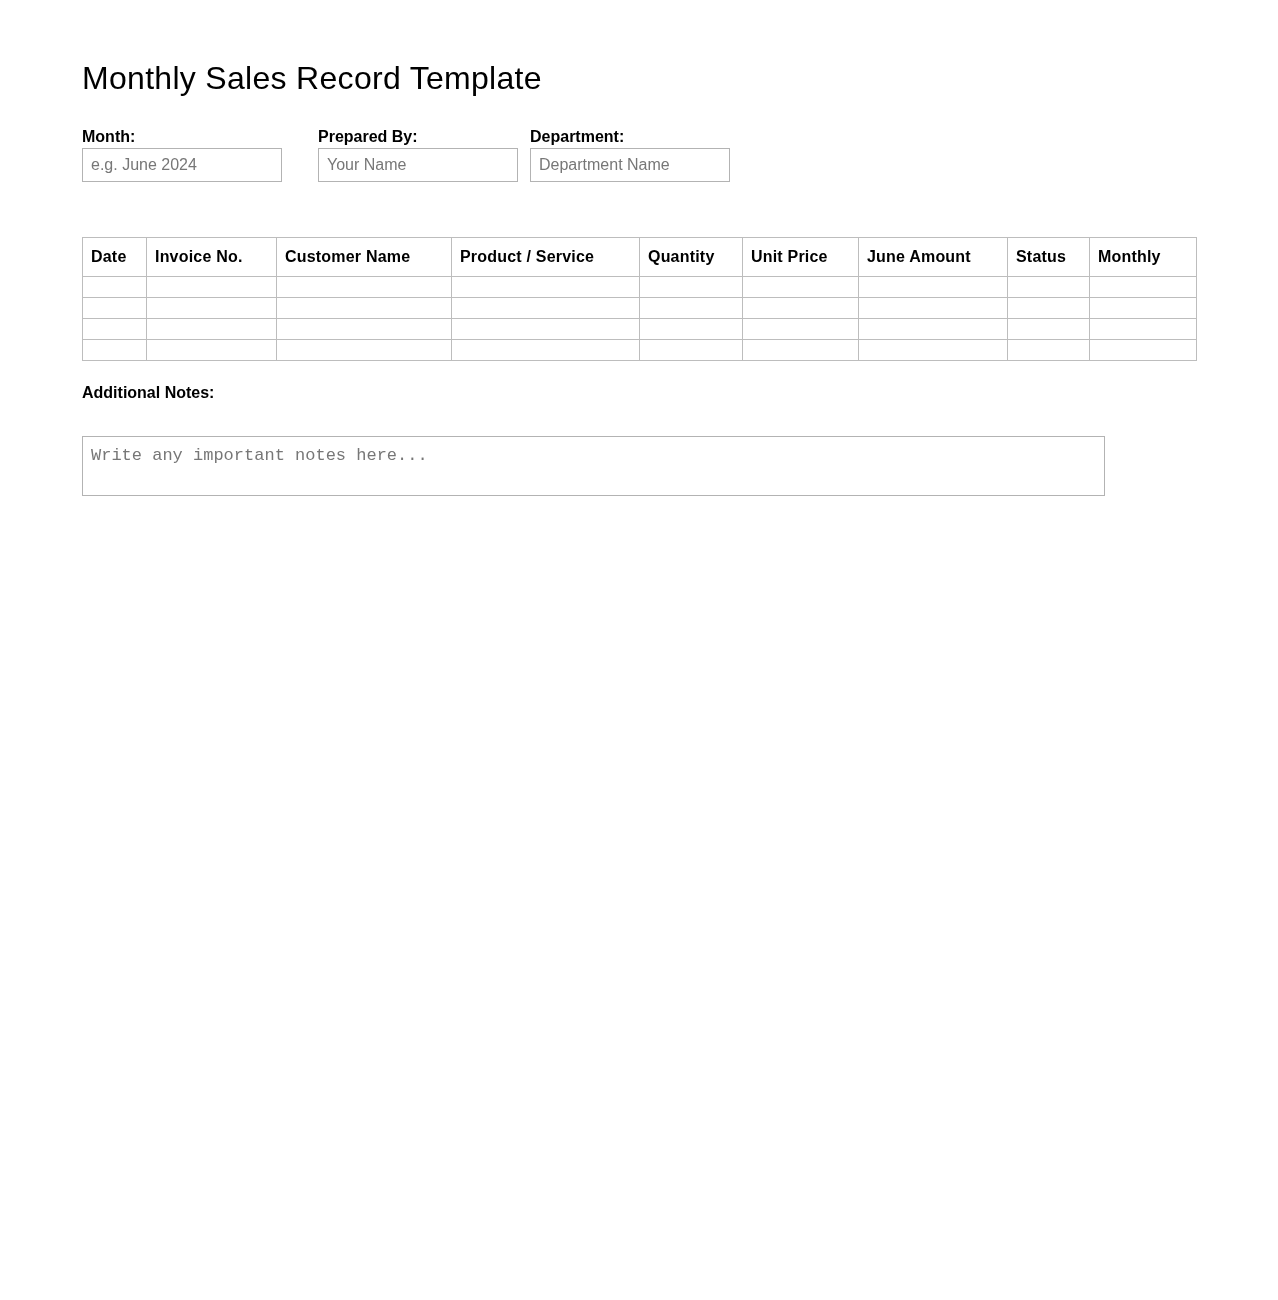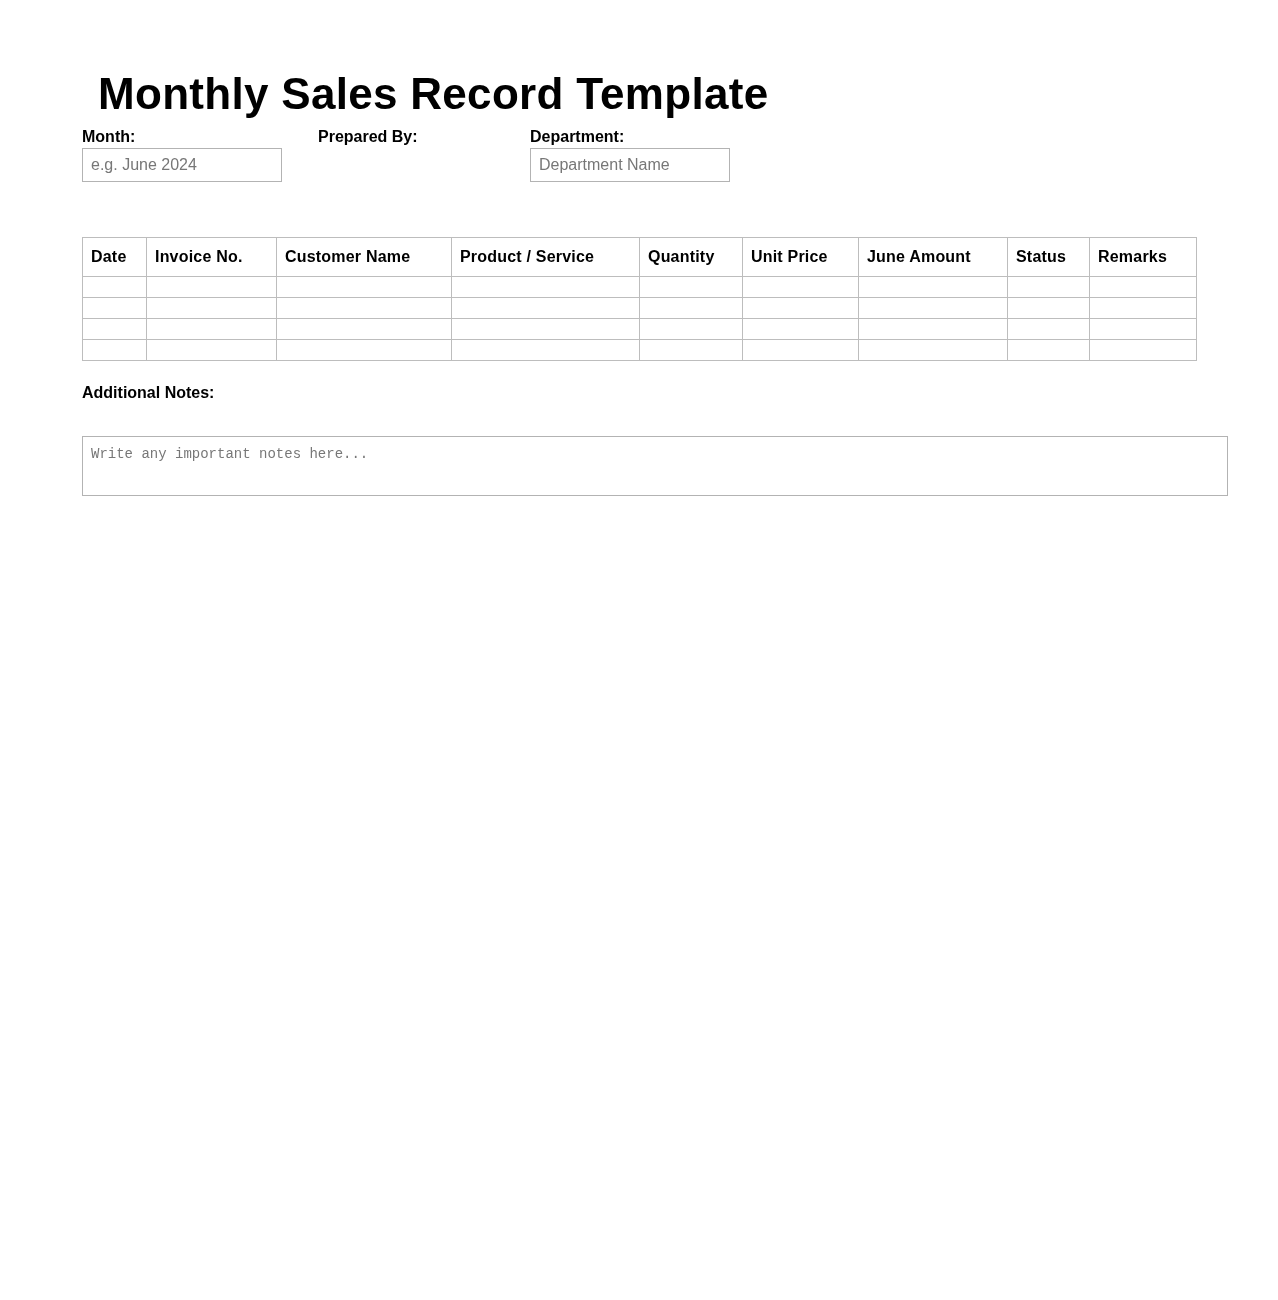--- a/index.html
+++ b/index.html
@@ -4,22 +4,22 @@
   <style>
     html, body { margin: 0; padding: 0; background: #ffffff; }
     body {
       width: 1278px; height: 1300px;
       font-family: "Liberation Sans", sans-serif;
       color: #000;
       position: relative;
     }
     .page { position: absolute; left: 82px; top: 0; width: 1114px; }
     h1 {
-      position: absolute; top: 58px; left: 0; margin: 16px;
-      font-size: 44px; font-weight: bold; letter-spacing: 0.3px;
+      position: absolute; top: 58px; left: 0; margin: 0;
+      font-size: 32px; font-weight: normal; letter-spacing: 0.3px;
       line-height: 40px; white-space: nowrap;
     }
     .field { position: absolute; top: 128px; width: 200px; }
     .field label {
       display: block; font-size: 16px; font-weight: bold; line-height: 18px;
       margin-bottom: 2px;
     }
     .field input {
       box-sizing: border-box; width: 200px; height: 34px;
       border: 1px solid #b3b3b3; padding: 0 8px;
@@ -38,39 +38,40 @@
       height: 38px; font-size: 16px; font-weight: bold; white-space: nowrap;
       letter-spacing: 0.2px;
     }
     table.sales td { height: 20px; }
     .notes-label {
       position: absolute; top: 384px; left: 0;
       font-size: 16px; font-weight: bold; line-height: 18px;
     }
     textarea {
       position: absolute; top: 436px; left: 0;
-      box-sizing: border-box; width: 1146px; height: 60px;
+      box-sizing: border-box; width: 1023px; height: 60px;
       border: 1px solid #b3b3b3; padding: 9px 8px;
-      font-family: "Liberation Mono", monospace; font-size: 14px;
+      font-family: "Liberation Mono", monospace; font-size: 17px;
       resize: none; outline: none; background: #fff;
     }
     textarea::placeholder { color: #777; }
   </style>
 </head>
 <body>
 
 <div class="page">
   <h1>Monthly Sales Record Template</h1>
 
   <div class="field" style="left:0px;">
     <label>Month:</label>
     <input type="text" placeholder="e.g. June 2024" style="">
   </div>
   <div class="field" style="left:236px;">
     <label>Prepared By:</label>
+    <input type="text" placeholder="Your Name" style="">
   </div>
   <div class="field" style="left:448px;">
     <label>Department:</label>
     <input type="text" placeholder="Department Name" style="">
   </div>
 
   <table class="sales">
     <colgroup>
       <col style="width:64px">
         <col style="width:130px">
@@ -85,21 +86,21 @@
     <thead>
       <tr>
         <th>Date</th>
         <th>Invoice No.</th>
         <th>Customer Name</th>
         <th>Product / Service</th>
         <th>Quantity</th>
         <th>Unit Price</th>
         <th>June Amount</th>
         <th>Status</th>
-        <th>Remarks</th>
+        <th>Monthly</th>
       </tr>
     </thead>
     <tbody>
       <tr>
         <td></td>
         <td></td>
         <td></td>
         <td></td>
         <td></td>
         <td></td>

